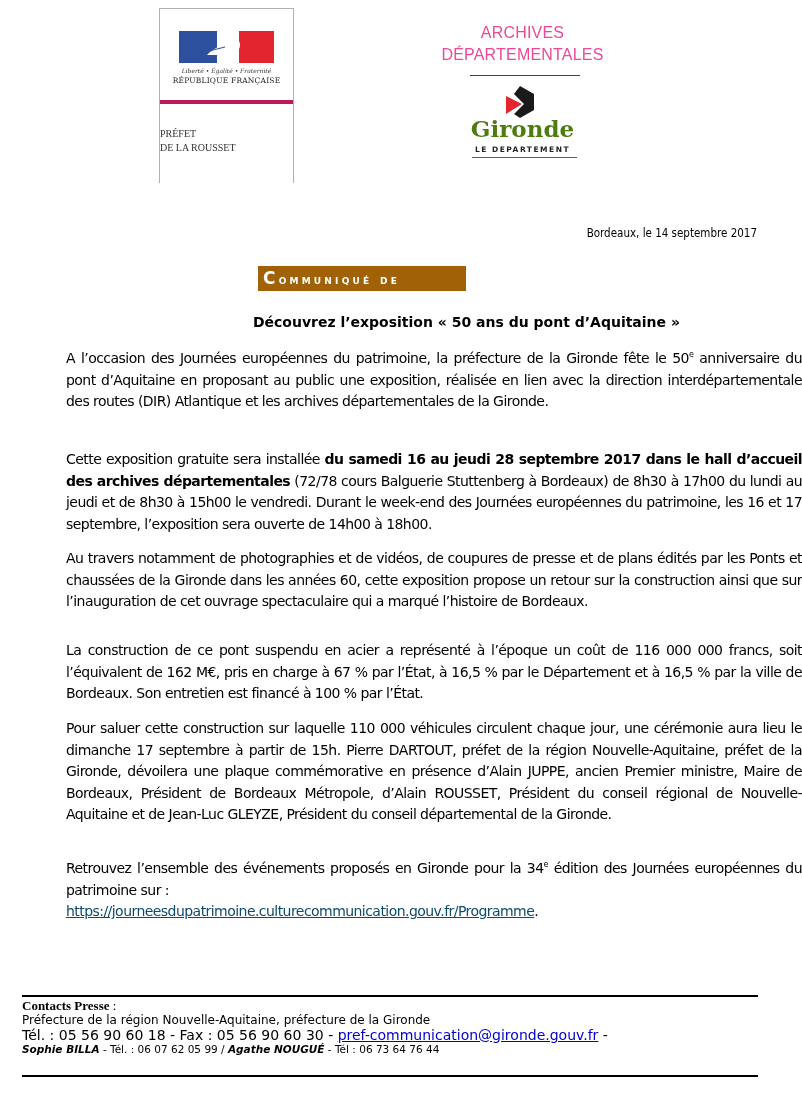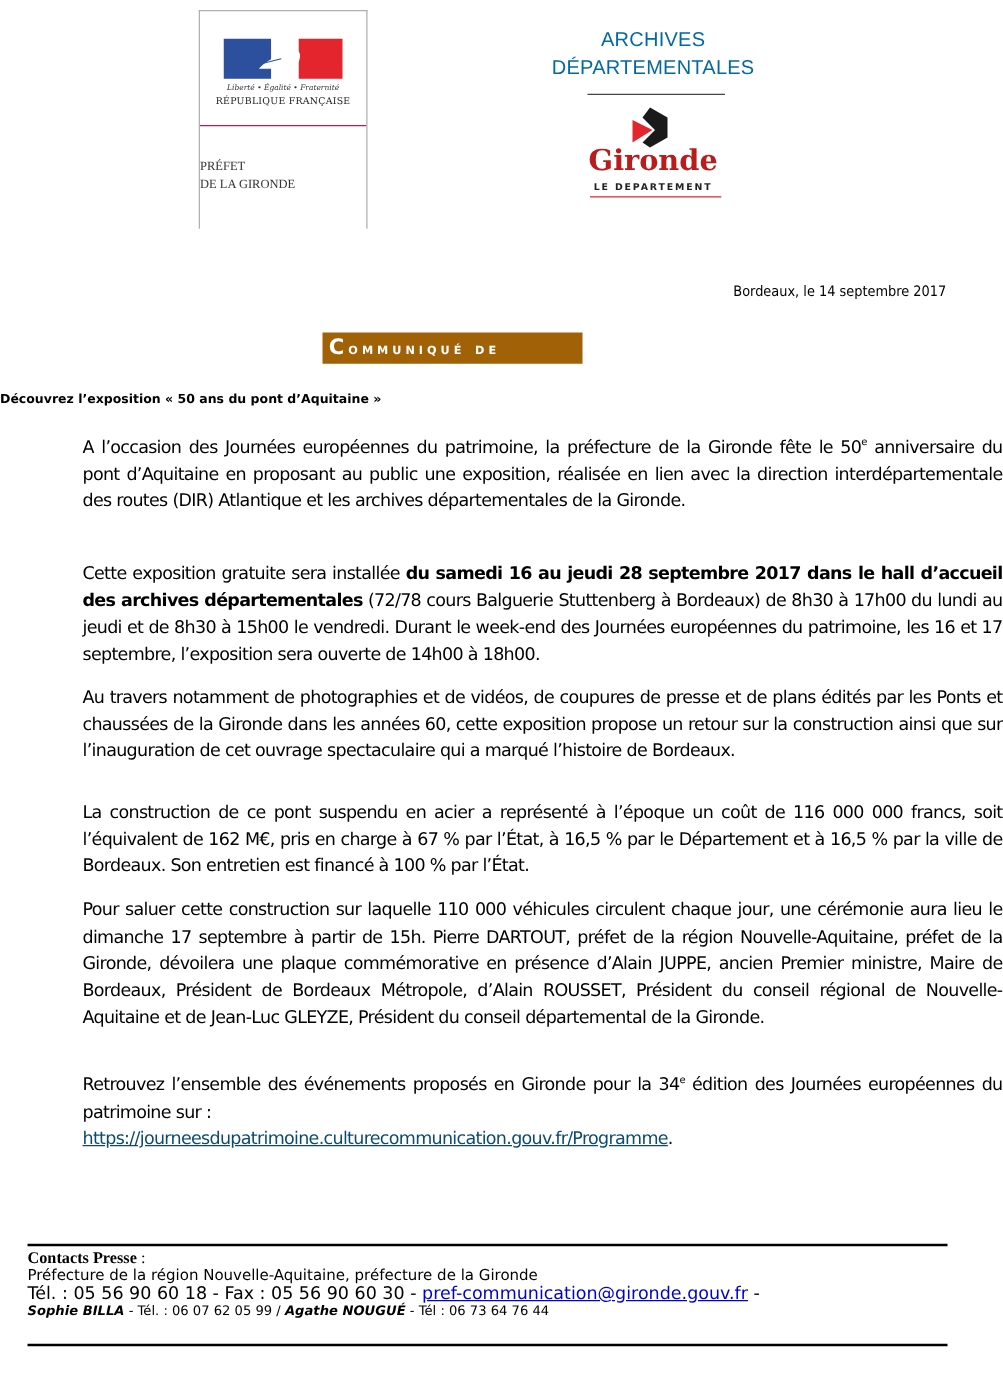--- a/index.html
+++ b/index.html
@@ -2,44 +2,44 @@
 <html><head>
 <meta charset="utf-8">
 <style>
   html, body { margin: 0; padding: 0; background: #ffffff; }
   body { width: 802px; height: 1108px; position: relative; overflow: hidden;
          font-family: "DejaVu Sans", "Liberation Sans", sans-serif; color: #000; }
   .abs { position: absolute; }
 
   
   .prefet-logo { left: 159px; top: 8px; width: 133px; height: 174px; border: 1px solid #b0b0b0; border-bottom: none; background: #fff; }
-  .prefet-top { position: absolute; left: 0; top: 0; width: 133px; height: 91px; border-bottom: 1px solid #be185d; }
+  .prefet-top { position: absolute; left: 0; top: 0; width: 133px; height: 91px; border-bottom: 4px solid #be185d; }
   .flag { position: absolute; left: 19px; top: 22px; width: 95px; height: 32px; }
   .flag .blue { position: absolute; left: 0; top: 0; width: 38px; height: 32px; background: #2c4f9e; }
   .flag .white { position: absolute; left: 38px; top: 0; width: 22px; height: 32px; background: #fff; }
   .flag .red { position: absolute; left: 60px; top: 0; width: 35px; height: 32px; background: #e3262d; }
   .motto { position: absolute; left: 0; width: 133px; top: 58px; text-align: center; font-family: "DejaVu Serif", serif; font-style: italic; font-size: 6px; color: #333; }
   .republique { position: absolute; left: 0; width: 133px; top: 67px; text-align: center; font-family: "DejaVu Serif", serif; font-size: 7.5px; color: #222; letter-spacing: 0.2px; }
   .prefet-line { position: absolute; left: 0; width: 133px; text-align: left; font-family: "Liberation Serif", serif; font-size: 10px; color: #333; }
 
   
   .archives-logo { left: 440px; top: 22px; width: 165px; height: 150px; }
-  .arch-line { position: absolute; left: 0; width: 165px; text-align: center; font-family: "Liberation Sans", sans-serif; font-size: 16px; color: #0369a1; letter-spacing: 0.2px; }
+  .arch-line { position: absolute; left: 0; width: 165px; text-align: center; font-family: "Liberation Sans", sans-serif; font-size: 16px; color: #ec4899; letter-spacing: 0.2px; }
   .arch-rule { position: absolute; left: 30px; width: 110px; top: 53px; height: 1px; background: #444; }
   .gironde-mark { position: absolute; left: 60px; top: 62px; width: 40px; height: 40px; }
-  .gironde-word { position: absolute; left: 0; width: 165px; top: 93px; text-align: center; font-family: "DejaVu Serif", serif; font-size: 23px; color: #b91c1c; font-weight: bold; }
+  .gironde-word { position: absolute; left: 0; width: 165px; top: 93px; text-align: center; font-family: "DejaVu Serif", serif; font-size: 23px; color: #4d7c0f; font-weight: bold; }
   .le-dep { position: absolute; left: 0; width: 165px; top: 123px; text-align: center; font-family: "DejaVu Sans", sans-serif; font-size: 7.5px; font-weight: bold; letter-spacing: 1.5px; color: #222; }
   .dep-rule { position: absolute; left: 32px; width: 105px; top: 135px; height: 1px; background: #e3262d; }
 
   .date-line { right: 45px; top: 226px; font-size: 11.5px; font-family: "DejaVu Sans Condensed", "DejaVu Sans", sans-serif; }
 
   .communique { left: 258px; top: 266px; width: 208px; height: 25px; background: #a16207; color: #fff; font-family: "DejaVu Sans", sans-serif; font-weight: bold; font-size: 13px; letter-spacing: 3.2px; line-height: 25px; padding-left: 5px; box-sizing: border-box; font-variant: small-caps; }
   .communique .big { font-size: 17px; }
 
-  .subtitle { left: 0; width: 680px; top: 314px; text-align: left; font-weight: bold; font-size: 10px; }
+  .subtitle { left: 0; width: 680px; top: 314px; text-align: right; font-weight: bold; font-size: 14px; }
 
   .body-text { left: 22px; width: 736px; font-size: 14px; line-height: 21.5px; text-align: justify; letter-spacing: -0.55px; margin-left: 44px; }
   .body-text b { font-weight: bold; }
   .body-text a { color: #0c4a6e; text-decoration: underline; }
   sup { font-size: 8px; vertical-align: super; line-height: 0; }
 
   .footer-rule { left: 22px; width: 736px; height: 1.5px; background: #000; }
   .footer { left: 22px; width: 736px; text-align: left; font-size: 11.5px; line-height: 14px; }
   .footer .title { font-family: "Liberation Serif", serif; font-weight: bold; font-size: 13px; }
   .footer .title-colon { font-family: "Liberation Serif", serif; font-size: 13px; }
@@ -58,21 +58,21 @@
       <svg style="position:absolute;left:20px;top:4px" width="48" height="26" viewBox="0 0 48 26">
         <path d="M8 20 C14 14, 20 10, 30 9 C26 12, 22 16, 18 20 Z" fill="#fff"></path>
         <path d="M30 4 C36 2, 42 5, 41 11 C40 16, 36 20, 40 24 L30 24 C33 18, 30 12, 30 4 Z" fill="#fff"></path>
         <path d="M10 16 L26 12" stroke="#2c4f9e" stroke-width="1"></path>
       </svg>
     </div>
     <div class="motto">Liberté • Égalité • Fraternité</div>
     <div class="republique">RÉPUBLIQUE FRANÇAISE</div>
   </div>
   <div class="prefet-line" style="top:119px">PRÉFET</div>
-  <div class="prefet-line" style="top:133px">DE LA GIRONDE</div>
+  <div class="prefet-line" style="top:133px">DE LA ROUSSET</div>
 </div>
 
 <div class="abs archives-logo">
   <div class="arch-line" style="top:2px">ARCHIVES</div>
   <div class="arch-line" style="top:24px">DÉPARTEMENTALES</div>
   <div class="arch-rule"></div>
   <svg class="gironde-mark" viewBox="0 0 40 40">
     <polygon points="20,2 34,10 34,26 20,34 14,30 24,20 14,10" fill="#1a1a1a"></polygon>
     <polygon points="6,12 22,20 6,30" fill="#e3262d"></polygon>
   </svg>

